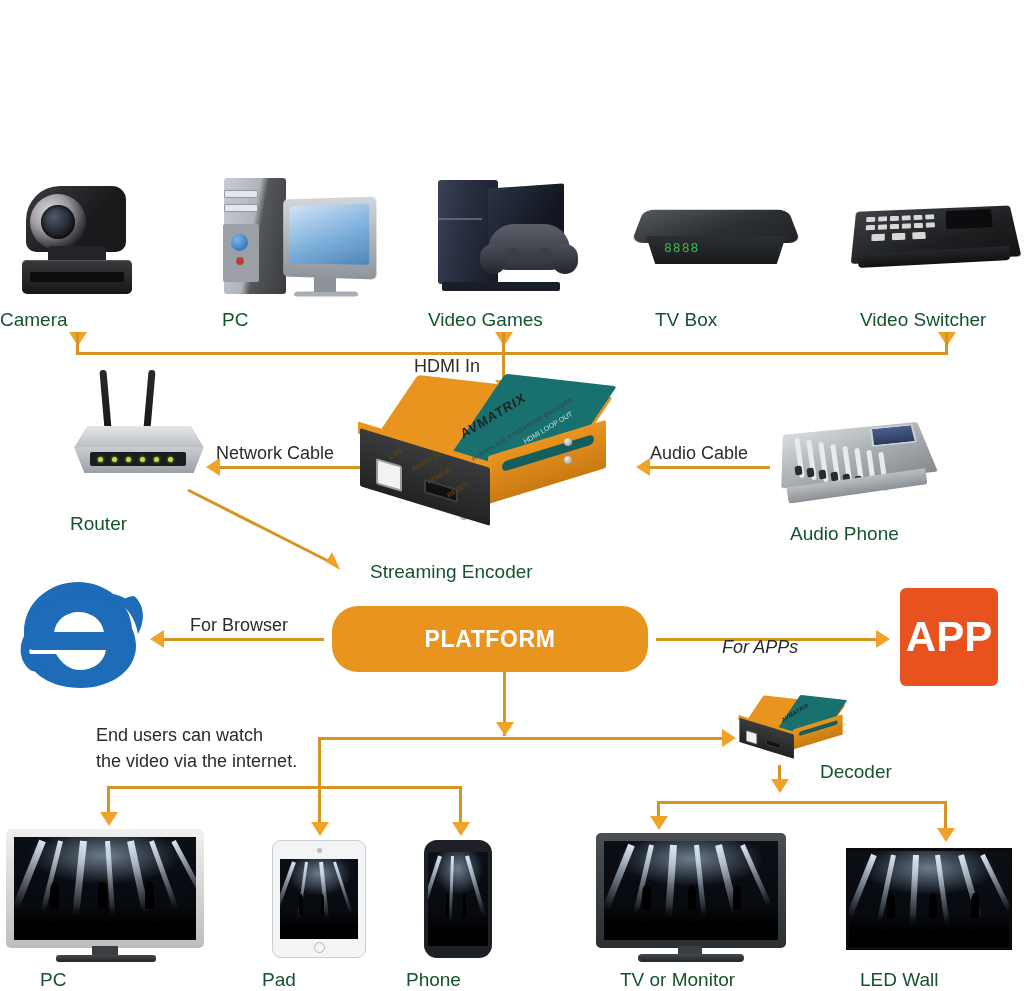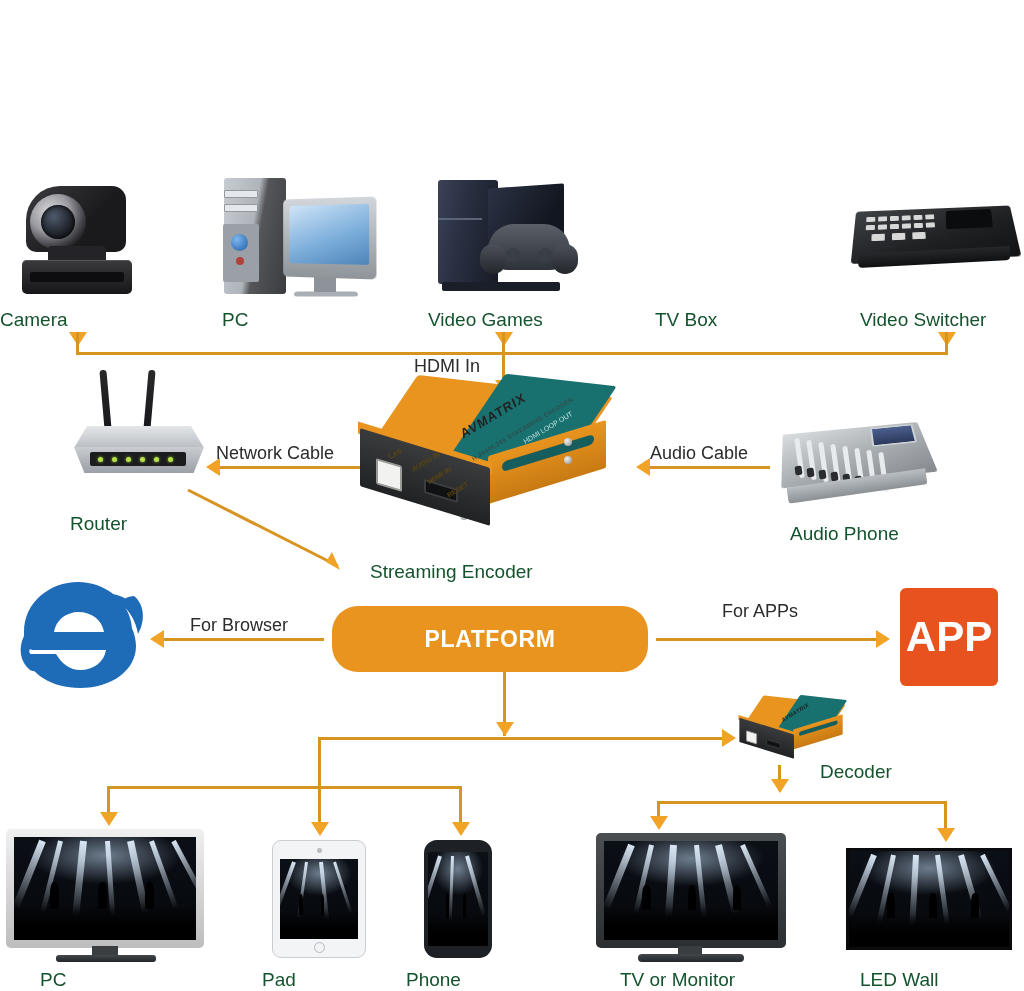--- a/index.html
+++ b/index.html
@@ -393,20 +393,25 @@
     <div class="gc-slit"></div>
     <div class="gc-top"></div>
     <div class="gc-foot"></div>
     <div class="gc-pad">
       <div class="gc-stick" style="left:18px;"></div>
       <div class="gc-stick" style="left:50px;"></div>
     </div>
   </div>
   <div class="abs dev-label" style="left:428px; top:308px; width:150px;">Video Games</div>
 
+  <div class="abs device-img" style="left:630px; top:182px; width:172px; height:112px;">
+    <div class="tvbox-top"></div>
+    <div class="tvbox-front"></div>
+    <div class="tvbox-led">8888</div>
+  </div>
   <div class="abs dev-label" style="left:655px; top:308px; width:150px;">TV Box</div>
 
   <div class="abs device-img" style="left:850px; top:182px; width:172px; height:112px;">
     <div class="vs-body"></div>
     <div class="vs-panel">
       <div class="vs-btn" style="left:4px; top:4px;"></div>
         <div class="vs-btn" style="left:16px; top:4px;"></div>
       <div class="vs-btn" style="left:28px; top:4px;"></div>
         <div class="vs-btn" style="left:40px; top:4px;"></div>
       <div class="vs-btn" style="left:52px; top:4px;"></div>
@@ -530,32 +535,36 @@
       <path d="M22,104 C12,96 10,82 16,70 C18,82 24,94 34,102 C30,106 26,106 22,104 Z" fill="#1E6BB8"></path>
     </svg>
   </div>
 
   <div class="abs line-h" style="left:164px; top:638px; width:160px;"></div>
   <div class="abs arrow-left" style="left:150px; top:630px;"></div>
   <div class="abs wire-label" style="left:190px; top:614px;">For Browser</div>
 
   <div class="abs line-h" style="left:656px; top:638px; width:222px;"></div>
   <div class="abs arrow-right" style="left:876px; top:630px;"></div>
-  <div class="abs wire-label" style="left:722px; top:600px;">For APPs</div>
+  <div class="abs wire-label" style="left:722px; top:636px;font-style:italic;">For APPs</div>
 
   <div class="abs" id="app-icon" style="left:900px; top:588px; width:98px; height:98px;">
     <span id="app-icon-text">APP</span>
   </div>
 
   <div class="abs line-v" style="left:503px; top:672px; height:64px;"></div>
   <div class="abs arrow-down" style="left:496px; top:722px;"></div>
 
   <div class="abs line-h" style="left:318px; top:737px; width:408px;"></div>
   <div class="abs arrow-right" style="left:722px; top:729px;"></div>
 
+  <div class="abs wire-label" style="left:96px; top:722px; line-height:1.45;">
+    <div>End users can watch</div>
+    <div>the video via the internet.</div>
+  </div>
 
   <div class="abs line-v" style="left:318px; top:737px; height:49px;"></div>
   <div class="abs line-h" style="left:107px; top:786px; width:355px;"></div>
 
   <div class="abs line-v" style="left:107px; top:786px; height:30px;"></div>
   <div class="abs arrow-down" style="left:100px; top:812px;"></div>
 
   <div class="abs line-v" style="left:318px; top:786px; height:40px;"></div>
   <div class="abs arrow-down" style="left:311px; top:822px;"></div>
 

